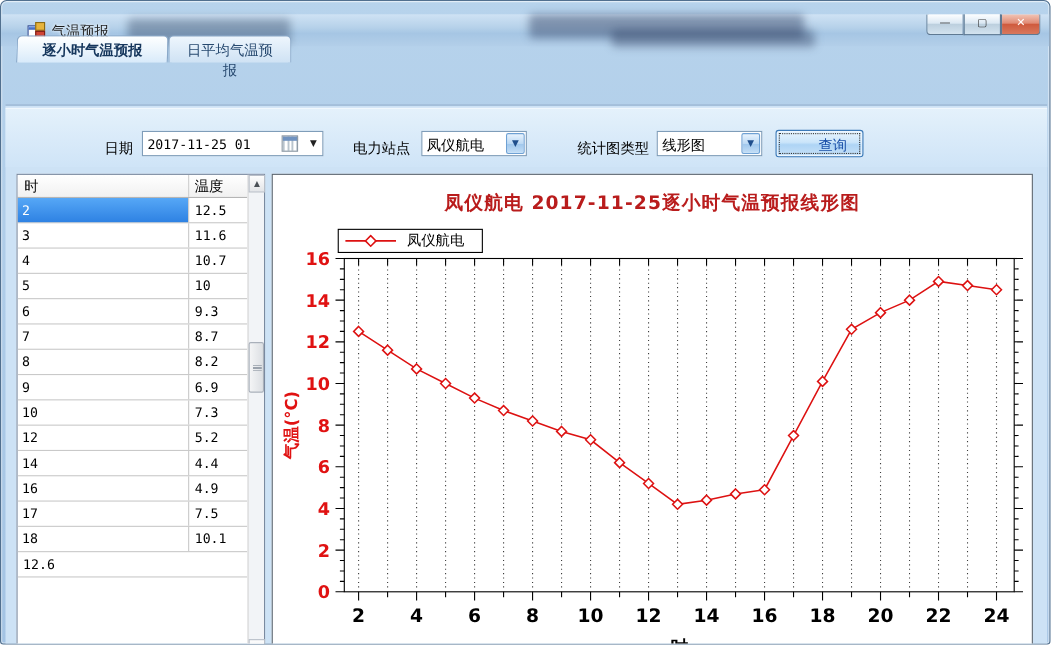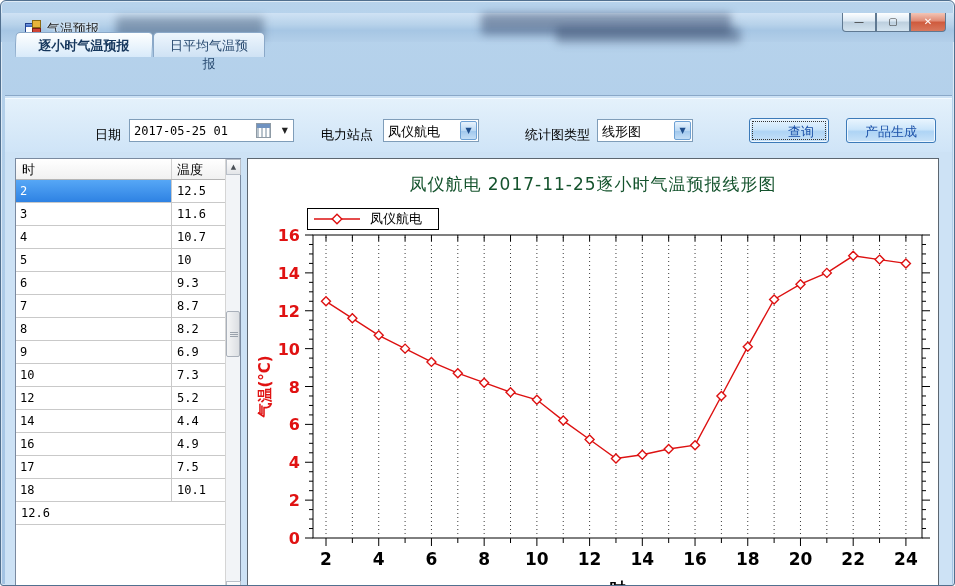--- a/index.html
+++ b/index.html
@@ -67,21 +67,21 @@
     border:1px solid #7f9db9; font-size:13px; }
   .combo .val { position:absolute; left:4px; top:3px; }
   .combo .btn { position:absolute; right:1px; top:1px; width:17px; height:19px;
     background:linear-gradient(#e8f3fd,#bcd9f4 50%,#9ec6ec 50%,#c3def6);
     border:1px solid #6ea1d4; border-radius:2px; color:#1f4e8c; font-size:8px;
     text-align:center; line-height:18px; cursor:pointer; }
   .toolbtn { position:absolute; top:19px; height:25px;
     background:linear-gradient(#e9f5fe,#cbe5fa 45%,#aed4f5 55%,#c8e2f8);
     border:1px solid #3c7ab8; border-radius:3px; color:#1a50a8; font-size:13px;
     text-align:center; cursor:pointer; box-shadow:inset 0 0 0 1px #eef7ff; }
-  .toolbtn.query { left:744px; width:80px; outline:1px dotted #333; outline-offset:-4px;padding-left:24px; }
+  .toolbtn.query { left:700px; width:80px; outline:1px dotted #333; outline-offset:-4px;padding-left:24px; }
   .toolbtn.generate { left:841px; width:90px; }
   .toolbtn span { display:block; margin-top:4px; }
 
   
   .table-panel { position:absolute; left:10px; top:62px; width:226px; height:456px;
     background:#fff; border:1px solid #7a8aa0; }
   .grid { position:absolute; left:0; top:0; width:209px; height:438px; overflow:hidden; }
   .grid-header { display:flex; height:21px; background:linear-gradient(#ffffff,#f1f1f1);
     border-bottom:1px solid #b5b5b5; font-size:13px; color:#000; }
   .grid-header .hc1 { width:156px; padding:2px 0 0 6px; border-right:1px solid #cfcfcf; }
@@ -113,21 +113,21 @@
   .hscroll .left { left:0; } .hscroll .right { right:0; }
   .hthumb { position:absolute; left:18px; top:1px; width:157px; height:15px;
     background:linear-gradient(#f4f5f6,#dcdfe3); border:1px solid #a9b0ba;
     border-radius:2px; cursor:pointer; }
   .hthumb:after { content:""; position:absolute; left:72px; top:4px; width:7px; height:7px;
     background:repeating-linear-gradient(to right,#9aa2ac 0 1px,transparent 1px 2px); }
 
   .chart-panel { position:absolute; left:242px; top:62px; width:692px; height:460px;
     background:#fff; border:1px solid #5c6670; }
   .chart-title { position:absolute; left:0; top:14px; width:100%; text-align:center;
-    font-size:17px; font-weight:normal; color:#14532d; letter-spacing:1px; }
+    font-size:17px; font-weight:bold; color:#b91c1c; letter-spacing:1px; }
   .legend { position:absolute; left:59px; top:49px; width:132px; height:22px;
     border:1px solid #000; background:#fff; display:flex; align-items:center; }
   .legend svg { margin-left:5px; }
   .legend .ltext { font-size:13px; color:#000; margin-left:9px; }
   .chart-svg { position:absolute; left:0; top:0; }
 </style>
 </head>
 <body>
 
 <div class="window">
@@ -154,39 +154,36 @@
   <div class="tabstrip">
     <div class="tab active">逐小时气温预报</div>
     <div class="tab inactive">日平均气温预报</div>
   </div>
 
   <div class="page">
 
     <div class="toolbar">
       <div class="tlabel" style="left:90px;">日期</div>
       <div class="datefield">
-        <span class="val">2017-05-25 01</span>
+        <span class="val">2017-11-25 01</span>
         <span class="cal-icon"></span>
         <span class="arrow">▼</span>
       </div>
       <div class="tlabel" style="left:316px;">电力站点</div>
       <div class="combo" style="left:378px;">
         <span class="val">凤仪航电</span>
         <span class="btn">▼</span>
       </div>
       <div class="tlabel" style="left:520px;">统计图类型</div>
       <div class="combo" style="left:592px;">
         <span class="val">线形图</span>
         <span class="btn">▼</span>
       </div>
       <div class="toolbtn query">
           <span>查询</span>
-        </div>
-      <div class="toolbtn generate">
-          <span>产品生成</span>
         </div>
     </div>
 
     <div class="table-panel">
       <div class="grid">
         <div class="grid-header">
           <div class="hc1">时</div>
           <div class="hc2">温度</div>
         </div>
         <div id="grid-rows">

